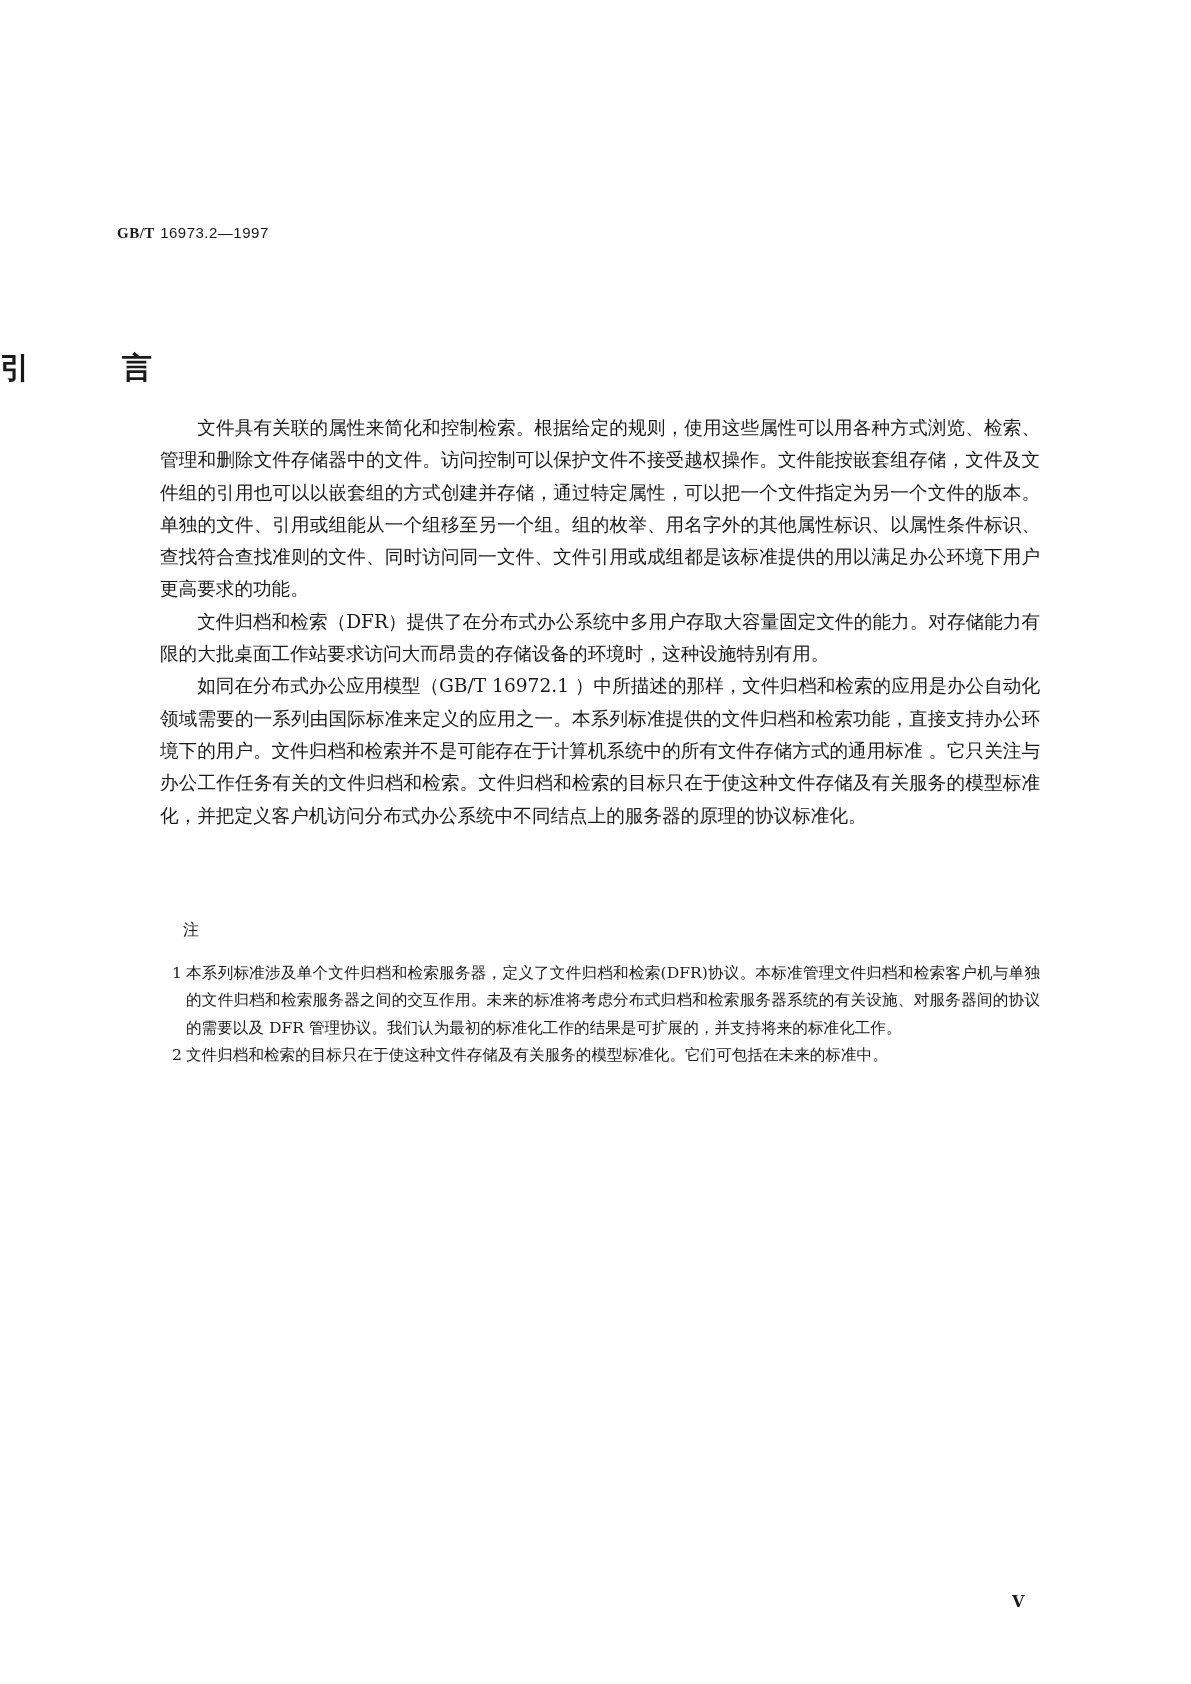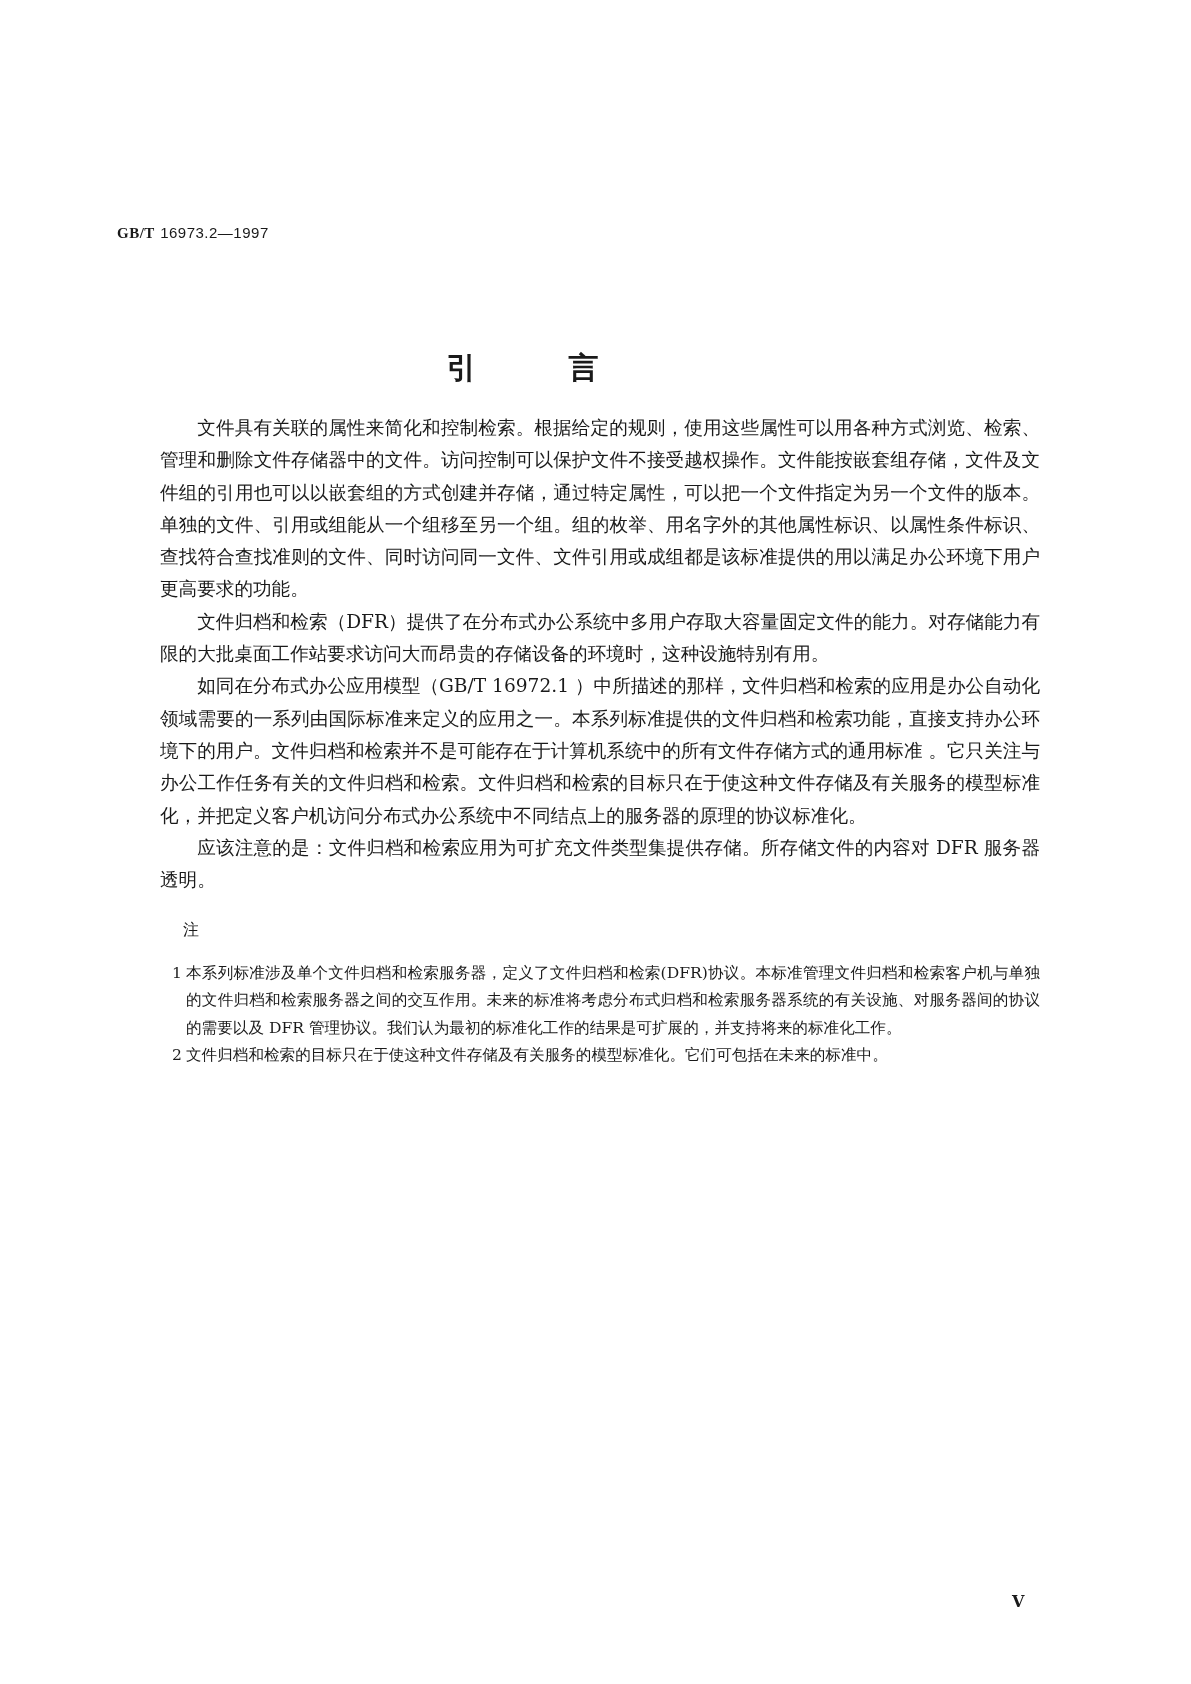--- a/index.html
+++ b/index.html
@@ -8,21 +8,21 @@
     font-family: "DejaVu Serif", "Liberation Serif", serif; color: #1a1a1a;
   }
   .header-code {
     position: absolute; left: 117px; top: 224px;
     font-size: 15px; letter-spacing: 0.5px;
   }
   .header-code .gbt { font-family: "Liberation Serif", serif; font-weight: bold; }
   .header-code .num { font-family: "Liberation Sans", sans-serif; }
   .title {
     position: absolute; left: 0; width: 1045px; top: 348px;
-    text-align: center; font-size: 30px; font-weight: bold;
+    font-size: 30px; font-weight: bold;
   }
   .title span.gap { display: inline-block; width: 92px; }
   .body-text {
     position: absolute; left: 160px; width: 880px; top: 412px;
     font-size: 18.6px; line-height: 32.3px; text-align: justify;
   }
   .body-text p { margin: 0; text-indent: 2em; }
   .note-label { position: absolute; left: 183px; top: 920px; font-size: 16px; }
   .notes {
     position: absolute; left: 172px; width: 868px; top: 960px;
@@ -45,21 +45,20 @@
 </div>
 
 <div class="title">
   <span>引</span><span class="gap"></span><span>言</span>
 </div>
 
 <div class="body-text">
   <p>文件具有关联的属性来简化和控制检索。根据给定的规则，使用这些属性可以用各种方式浏览、检索、管理和删除文件存储器中的文件。访问控制可以保护文件不接受越权操作。文件能按嵌套组存储，文件及文件组的引用也可以以嵌套组的方式创建并存储，通过特定属性，可以把一个文件指定为另一个文件的版本。单独的文件、引用或组能从一个组移至另一个组。组的枚举、用名字外的其他属性标识、以属性条件标识、查找符合查找准则的文件、同时访问同一文件、文件引用或成组都是该标准提供的用以满足办公环境下用户更高要求的功能。</p>
   <p>文件归档和检索（DFR）提供了在分布式办公系统中多用户存取大容量固定文件的能力。对存储能力有限的大批桌面工作站要求访问大而昂贵的存储设备的环境时，这种设施特别有用。</p>
   <p>如同在分布式办公应用模型（GB/T 16972.1 ）中所描述的那样，文件归档和检索的应用是办公自动化领域需要的一系列由国际标准来定义的应用之一。本系列标准提供的文件归档和检索功能，直接支持办公环境下的用户。文件归档和检索并不是可能存在于计算机系统中的所有文件存储方式的通用标准 。它只关注与办公工作任务有关的文件归档和检索。文件归档和检索的目标只在于使这种文件存储及有关服务的模型标准化，并把定义客户机访问分布式办公系统中不同结点上的服务器的原理的协议标准化。</p>
-  <p>应该注意的是：文件归档和检索应用为可扩充文件类型集提供存储。所存储文件的内容对 DFR 服务器透明。</p>
 </div>
 
 <div class="note-label">注</div>
 
 <div class="notes">
   <div class="note">
     <span class="n">1</span>
     <span class="t">本系列标准涉及单个文件归档和检索服务器，定义了文件归档和检索(DFR)协议。本标准管理文件归档和检索客户机与单独的文件归档和检索服务器之间的交互作用。未来的标准将考虑分布式归档和检索服务器系统的有关设施、对服务器间的协议的需要以及 DFR 管理协议。我们认为最初的标准化工作的结果是可扩展的，并支持将来的标准化工作。</span>
   </div>
   <div class="note">

